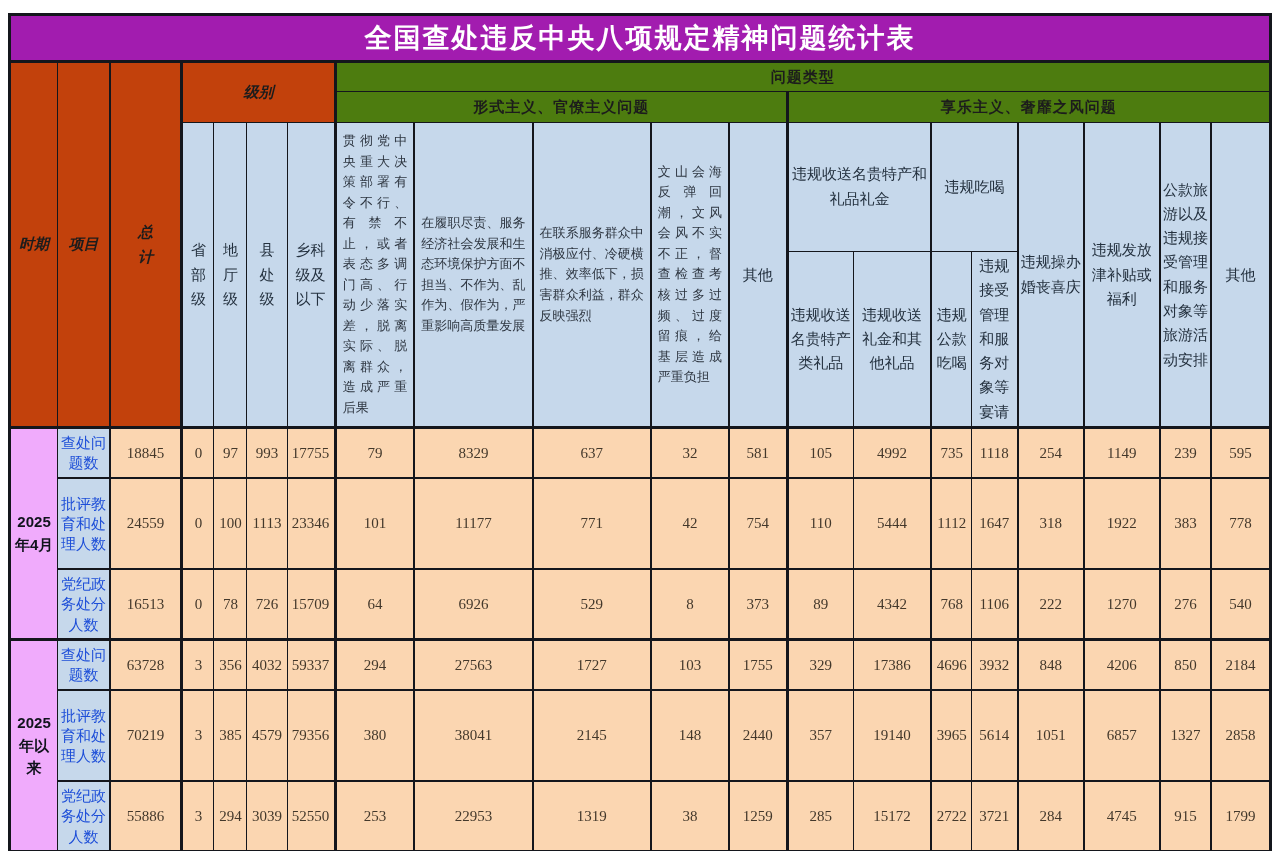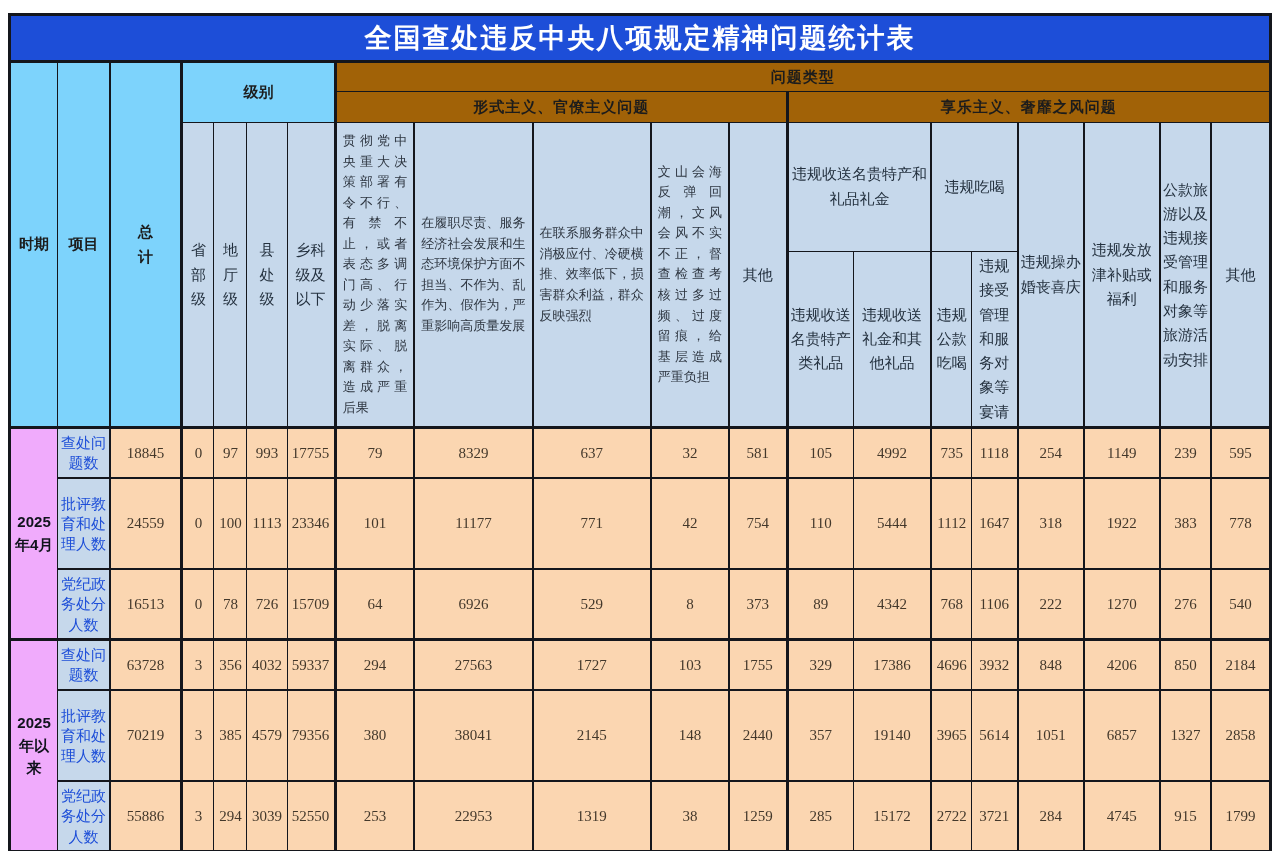--- a/index.html
+++ b/index.html
@@ -16,23 +16,23 @@
   
   tr.title-row>td{height:44px;}
   tr.h1>td{height:28px;}
   tr.h2>td{height:30px;}
   tr.h3>td{height:123px;margin-left:44px;}
   tr.h4>td{height:145px;}
   tr.h44>td{height:44px;}
   tr.h85>td{height:85px;}
   tr.h65>td{height:64px;}
   
-  .title-cell{background:#1d4ed8;color:#ffffff;font-size:27px;font-weight:bold;letter-spacing:2px;}
-  .band{background:#a16207;font-size:15px;font-weight:600;letter-spacing:1px;}
-  .side{background:#7dd3fc;font-size:15px;font-weight:600;}
+  .title-cell{background:#a21caf;color:#ffffff;font-size:27px;font-weight:bold;letter-spacing:2px;}
+  .band{background:#4d7c0f;font-size:15px;font-weight:600;letter-spacing:1px;}
+  .side{background:#c2410c;font-size:15px;font-weight:600;font-style:italic;}
   .tall-head{background:#c6d8eb;}
   .cell-vhead{font-size:15px;line-height:1.62;color:#24313f;padding:2px 1px;}
   .cell-longtext{font-family:"Liberation Serif",serif;font-size:13px;line-height:1.58;color:#2e3641;text-align:justify;padding:8px 6px;}
   .cell-num{background:#fbd6b1;font-family:"Liberation Serif",serif;font-size:15px;color:#43382b;}
   .cell-item{background:#c6d8eb;font-size:15px;font-weight:400;line-height:1.35;padding:2px 1px;color:#1d4ed8;}
   .cell-period{background:#f0abfc;font-size:15px;font-weight:600;line-height:1.5;padding:0 3px;color:#10131c;}
   .w1{display:inline-block;width:1.15em;line-height:1.62;}
   .w2{display:inline-block;width:2.3em;line-height:1.62;}
 </style>
 </head>

